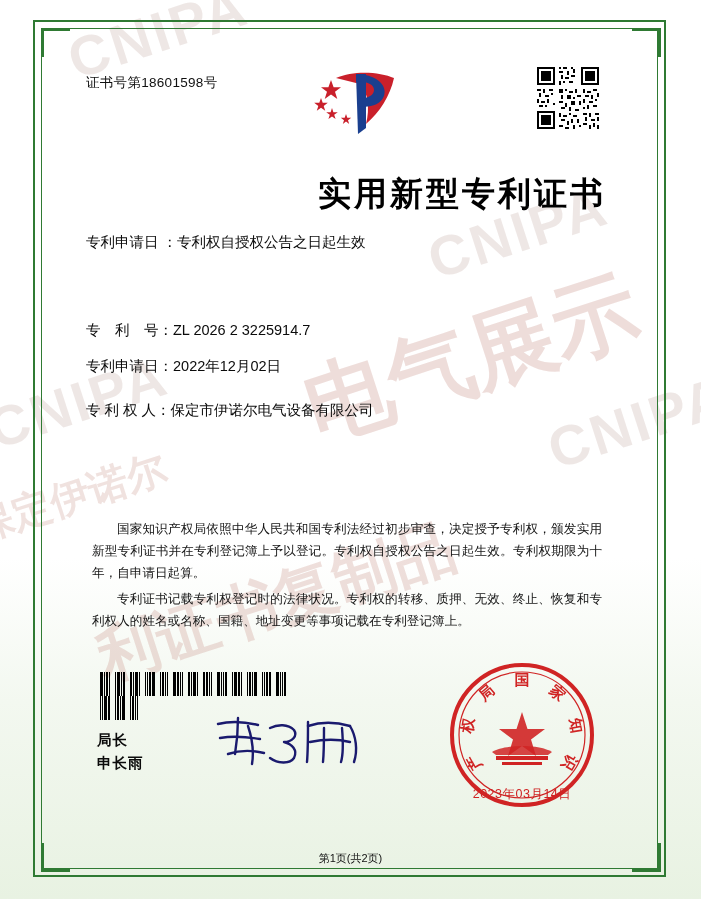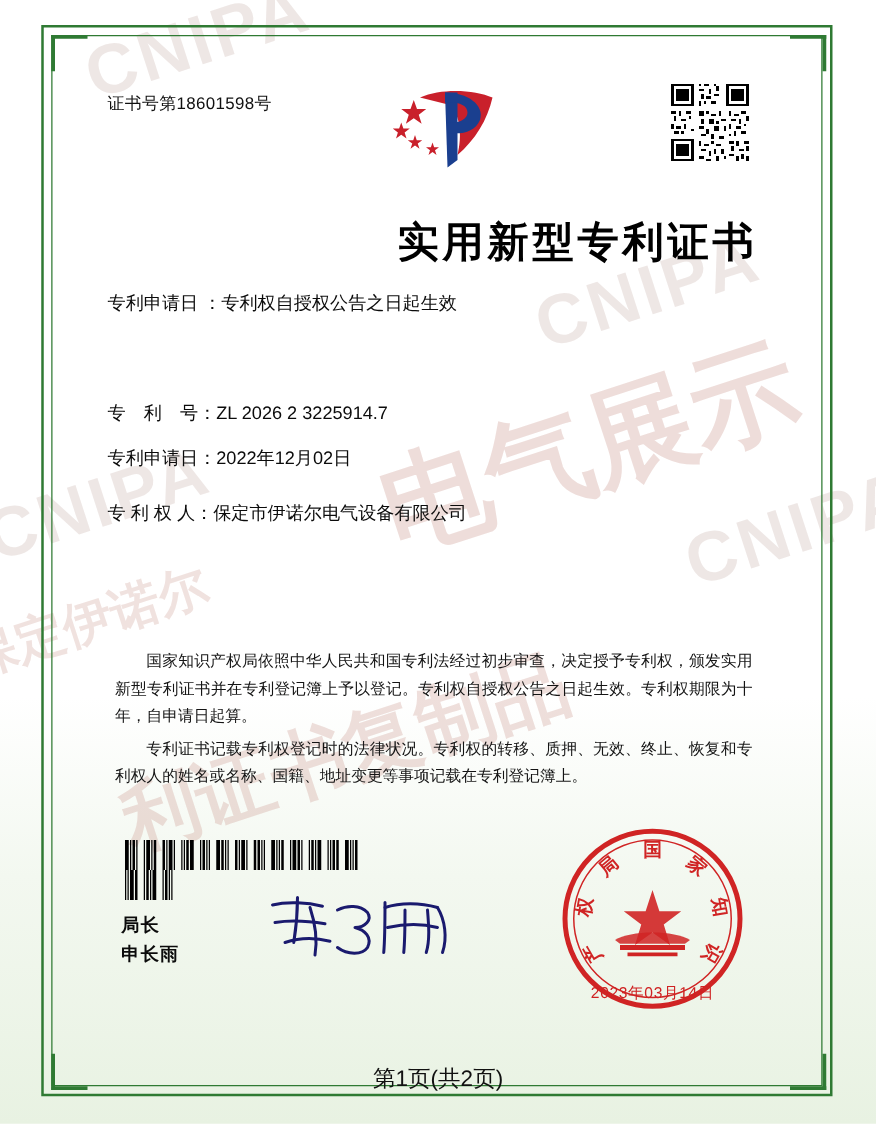--- a/index.html
+++ b/index.html
@@ -251,21 +251,21 @@
     color: #cf2222;
     font-family: "Liberation Sans", sans-serif;
     letter-spacing: 0.5px;
   }
 
   .footer {
     position: absolute;
     left: 0; top: 851px;
     width: 701px;
     text-align: center;
-    font-size: 18px;
+    font-size: 11px;
     color: #111;
     font-family: "Liberation Sans", sans-serif;
   }
 </style>
 </head>
 <body>
 
 <div class="page">
 
   <div class="watermark">

